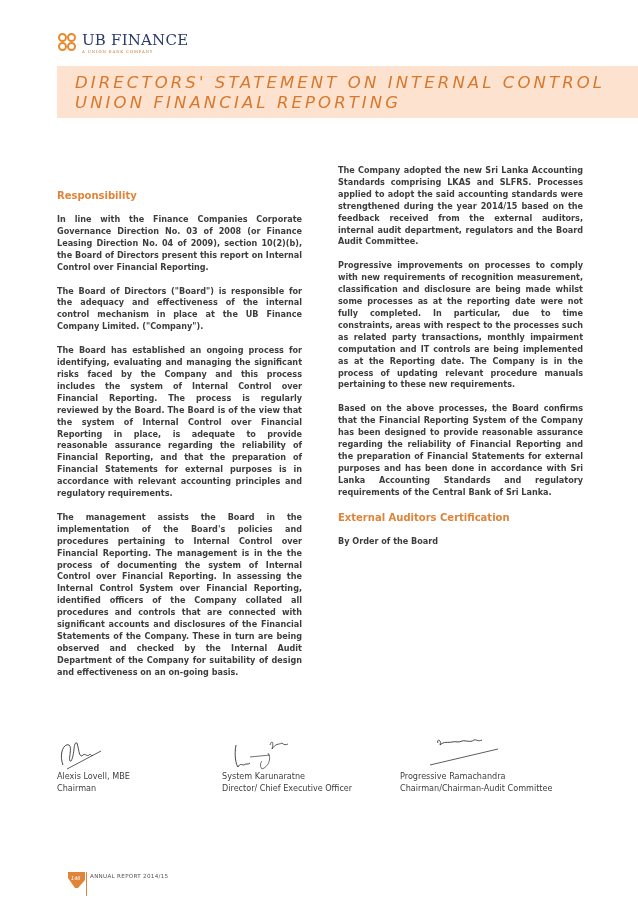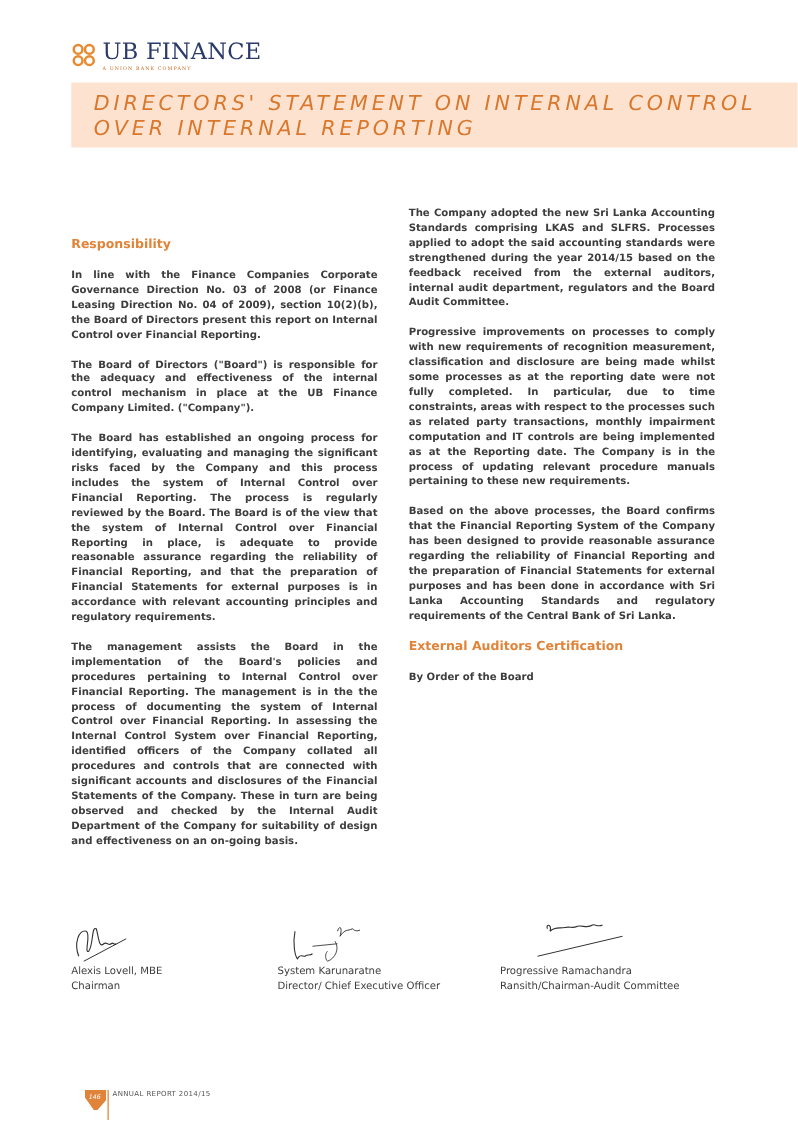--- a/index.html
+++ b/index.html
@@ -2,30 +2,30 @@
 <html><head>
 <meta charset="utf-8">
 <style>
   html, body { margin: 0; padding: 0; background: #ffffff; }
   body { width: 638px; height: 903px; position: relative; overflow: hidden;
          font-family: "DejaVu Sans", sans-serif; color: #3a3a3a; }
   .logo { position: absolute; left: 58px; top: 33px; display: flex; align-items: center; }
   .logo-mark { width: 20px; height: 20px; position: relative; margin-right: 4px; }
   .logo-mark span { position: absolute; width: 9px; height: 9px; border: 2.5px solid #e88a2e; border-radius: 50%; box-sizing: border-box; }
   .logo-text { display: flex; flex-direction: column; line-height: 1; }
-  .logo-name { font-family: "DejaVu Serif", serif; font-size: 18px; color: #2b3a6b; letter-spacing: 0.2px; }
+  .logo-name { font-family: "DejaVu Serif", serif; font-size: 15px; color: #2b3a6b; letter-spacing: 0.2px; }
   .logo-sub { font-family: "DejaVu Serif", serif; font-size: 3.8px; color: #c46a22; letter-spacing: 0.9px; margin-top: 2px; }
 
   .banner { position: absolute; left: 57px; top: 66px; width: 588px; height: 52px; background: #fde3cf; }
   .banner-title { position: absolute; left: 18px; top: 7px; margin: 0; font-style: italic; font-weight: normal;
     color: #d9782d; font-size: 16.5px; line-height: 20px; letter-spacing: 3.1px; font-family: "DejaVu Sans", sans-serif; }
 
   .col { position: absolute; width: 245px; font-size: 8.1px; line-height: 11.9px; color: #3d3d3d; }
   .col-left { left: 57px; top: 141px; margin-top: 48px; }
-  .col-right { left: 327px; top: 165px; }
+  .col-right { left: 338px; top: 165px; }
   .col p { margin: 0 0 12px 0; text-align: justify; font-weight: bold; }
   .col h2 { margin: 0 0 12px 0; font-size: 10px; line-height: 13px; font-weight: bold; color: #e0843a; }
   .col-left h2 { margin-bottom: 12px; }
 
   .sig { position: absolute; top: 735px; font-size: 8.1px; line-height: 11.5px; color: #3d3d3d; }
   .sig .sig-line { height: 36px; position: relative; }
   .sig svg { position: absolute; }
   .sig-1 { left: 57px; }
   .sig-2 { left: 222px; }
   .sig-3 { left: 400px; }
@@ -49,21 +49,21 @@
   </div>
   <div class="logo-text">
     <span class="logo-name">UB FINANCE</span>
     <span class="logo-sub">A UNION BANK COMPANY</span>
   </div>
 </div>
 
 <div class="banner">
   <h1 class="banner-title">
     <span>DIRECTORS' STATEMENT ON INTERNAL CONTROL</span><br>
-    <span>OVER INTERNAL REPORTING</span>
+    <span>UNION FINANCIAL REPORTING</span>
   </h1>
 </div>
 
 <div class="col col-left">
   <h2>Responsibility</h2>
   <p>In line with the Finance Companies Corporate Governance Direction No. 03 of 2008 (or Finance Leasing Direction No. 04 of 2009), section 10(2)(b), the Board of Directors present this report on Internal Control over Financial Reporting.</p>
   <p>The Board of Directors ("Board") is responsible for the adequacy and effectiveness of the internal control mechanism in place at the UB Finance Company Limited. ("Company").</p>
   <p>The Board has established an ongoing process for identifying, evaluating and managing the significant risks faced by the Company and this process includes the system of Internal Control over Financial Reporting. The process is regularly reviewed by the Board. The Board is of the view that the system of Internal Control over Financial Reporting in place, is adequate to provide reasonable assurance regarding the reliability of Financial Reporting, and that the preparation of Financial Statements for external purposes is in accordance with relevant accounting principles and regulatory requirements.</p>
   <p>The management assists the Board in the implementation of the Board's policies and procedures pertaining to Internal Control over Financial Reporting. The management is in the the process of documenting the system of Internal Control over Financial Reporting. In assessing the Internal Control System over Financial Reporting, identified officers of the Company collated all procedures and controls that are connected with significant accounts and disclosures of the Financial Statements of the Company. These in turn are being observed and checked by the Internal Audit Department of the Company for suitability of design and effectiveness on an on-going basis.</p>
 </div>
@@ -101,21 +101,21 @@
 </div>
 
 <div class="sig sig-3">
   <div class="sig-line">
     <svg width="100" height="36" viewBox="0 0 100 36">
       <path d="M38 8 C36 4, 42 4, 40 10 C44 6, 48 8, 52 7 C56 6, 58 8, 62 6 C66 5, 70 8, 74 5 C76 4, 78 7, 82 5" fill="none" stroke="#333" stroke-width="0.9"></path>
       <path d="M30 30 L98 14" fill="none" stroke="#333" stroke-width="0.8"></path>
     </svg>
   </div>
   <div>Progressive Ramachandra</div>
-  <div>Ransith/Chairman-Audit Committee</div>
+  <div>Chairman/Chairman-Audit Committee</div>
 </div>
 
 <div class="footer">
   <div class="page-badge">
     <svg width="17" height="16" viewBox="0 0 17 16">
       <path d="M0 0 L17 0 L17 8 L10 16 L7 16 L0 6 Z" fill="#e0843a"></path>
     </svg>
     <span class="page-num">146</span>
   </div>
   <div class="footer-rule"></div>

